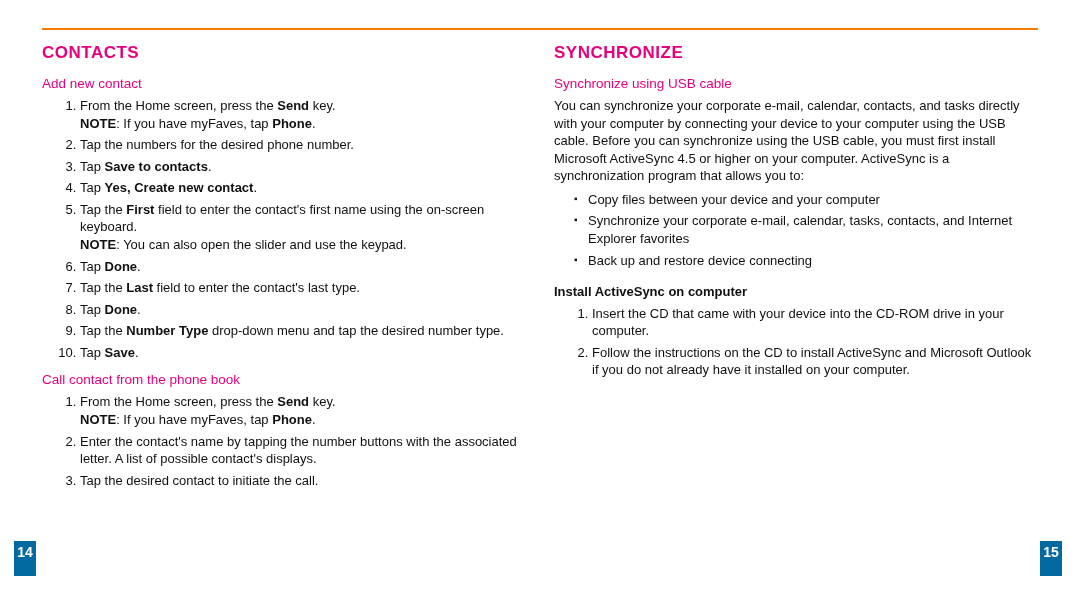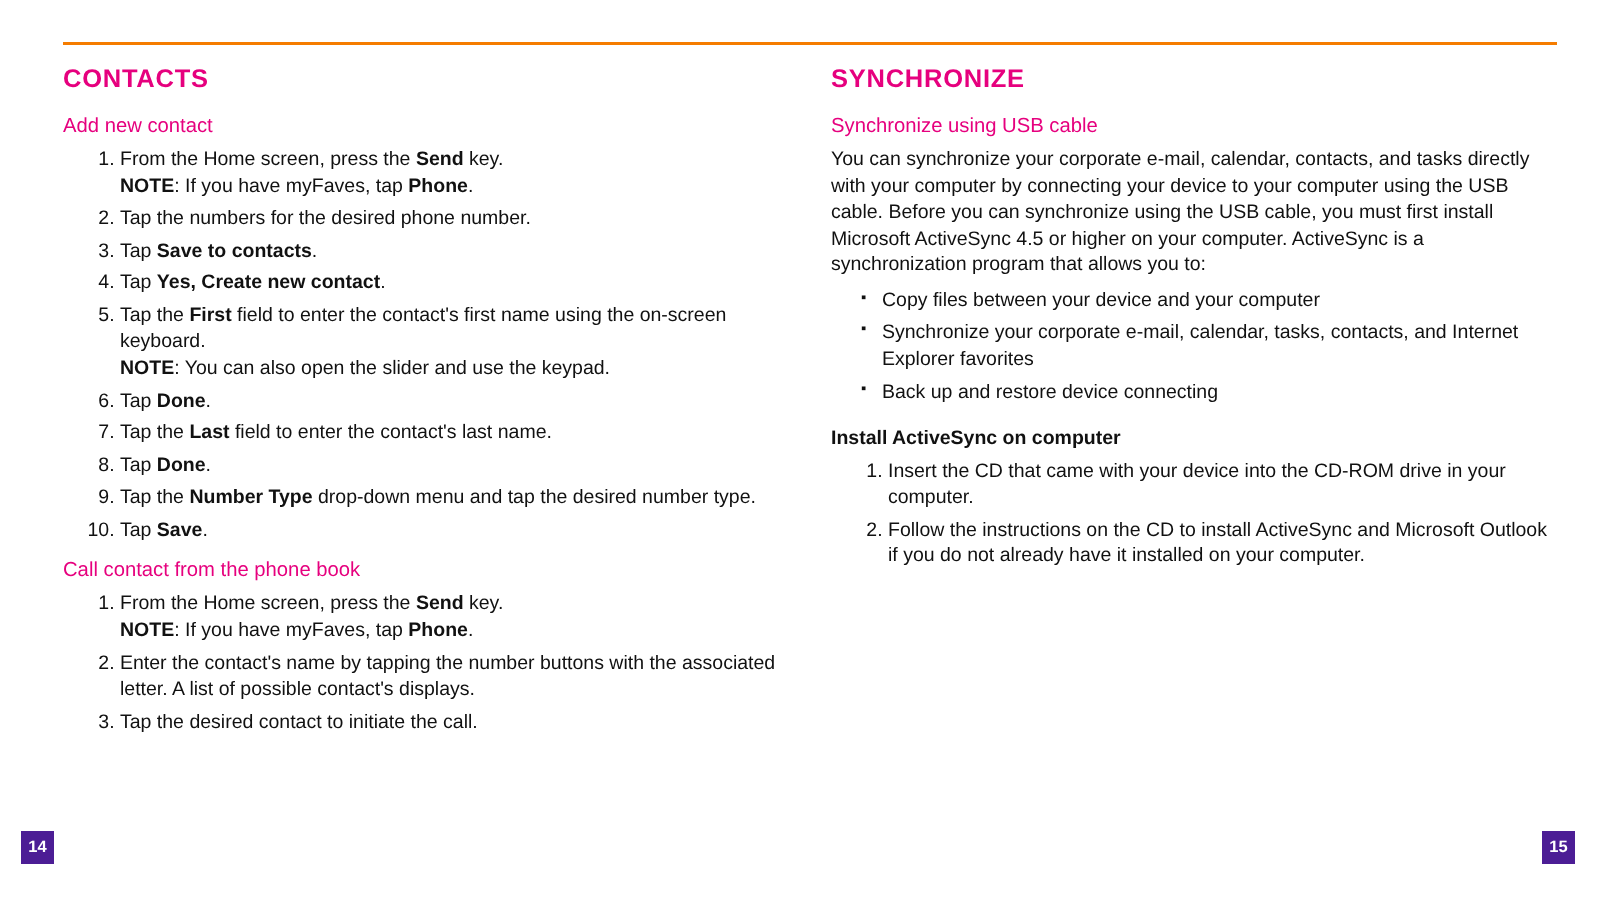--- a/index.html
+++ b/index.html
@@ -17,30 +17,30 @@
   
   .rule-top {
     position: absolute;
     left: 42px; right: 42px; top: 28px;
     height: 0;
     border-top: 2px solid #f57c00;
   }
   .page-num {
     position: absolute;
     bottom: 24px;
-    width: 22px; height: 22px;
-    background: #4c1d95;
+    width: 22px; height: 35px;
+    background: #0369a1;
     color: #ffffff;
-    font-size: 11px;
+    font-size: 14px;
     font-weight: bold;
     text-align: center;
     line-height: 22px;
   }
   .page-num.left  { left: 14px; }
-  .page-num.right { right: 30px; }
+  .page-num.right { right: 18px; }
 
   
   .cols {
     position: absolute;
     left: 42px; right: 42px; top: 42px; bottom: 58px;
     display: flex;
     gap: 28px;
   }
   .col { flex: 1 1 0; min-width: 0; }
 
@@ -132,21 +132,21 @@
       <li>
         <span>Tap the </span><span class="bold">First</span><span> field to enter the contact's first name using the on-screen keyboard.</span><br>
         <span class="note-label">NOTE</span><span>: </span><span>You can also open the slider and use the keypad.</span>
       </li>
 
       <li>
         <span>Tap </span><span class="bold">Done</span><span>.</span>
       </li>
 
       <li>
-        <span>Tap the </span><span class="bold">Last</span><span> field to enter the contact's last name.</span>
+        <span>Tap the </span><span class="bold">Last</span><span> field to enter the contact's last type.</span>
       </li>
 
       <li>
         <span>Tap </span><span class="bold">Done</span><span>.</span>
       </li>
 
       <li>
         <span>Tap the </span><span class="bold">Number Type</span><span> drop-down menu and tap the desired number type.</span>
       </li>
 

